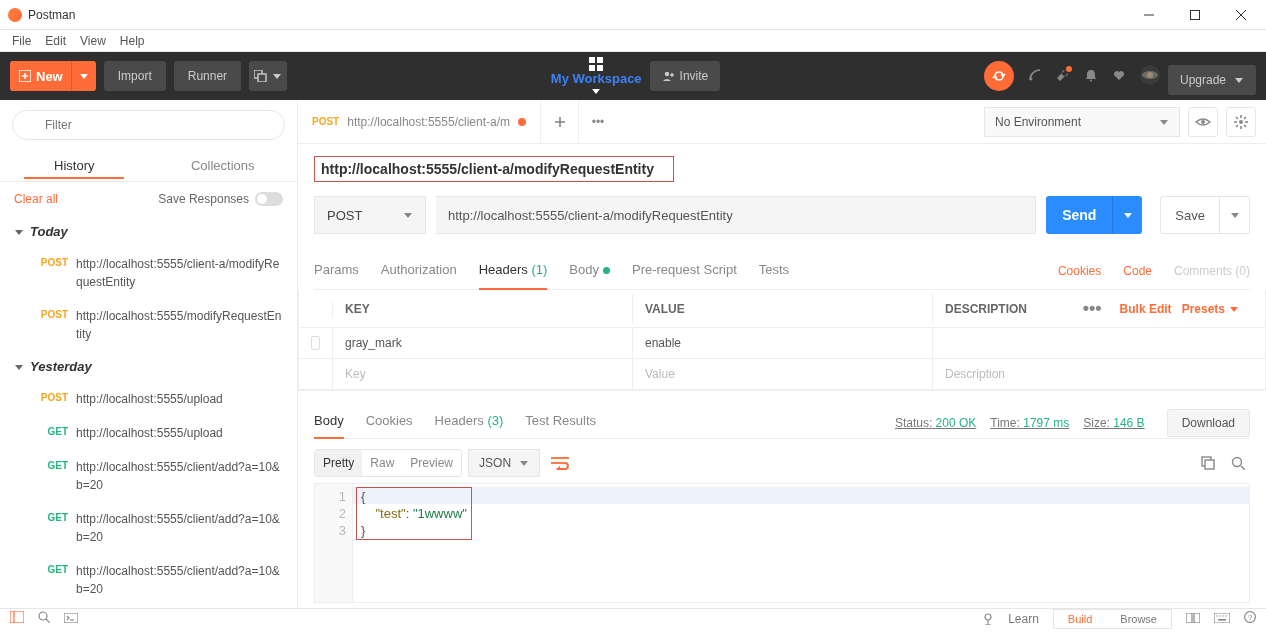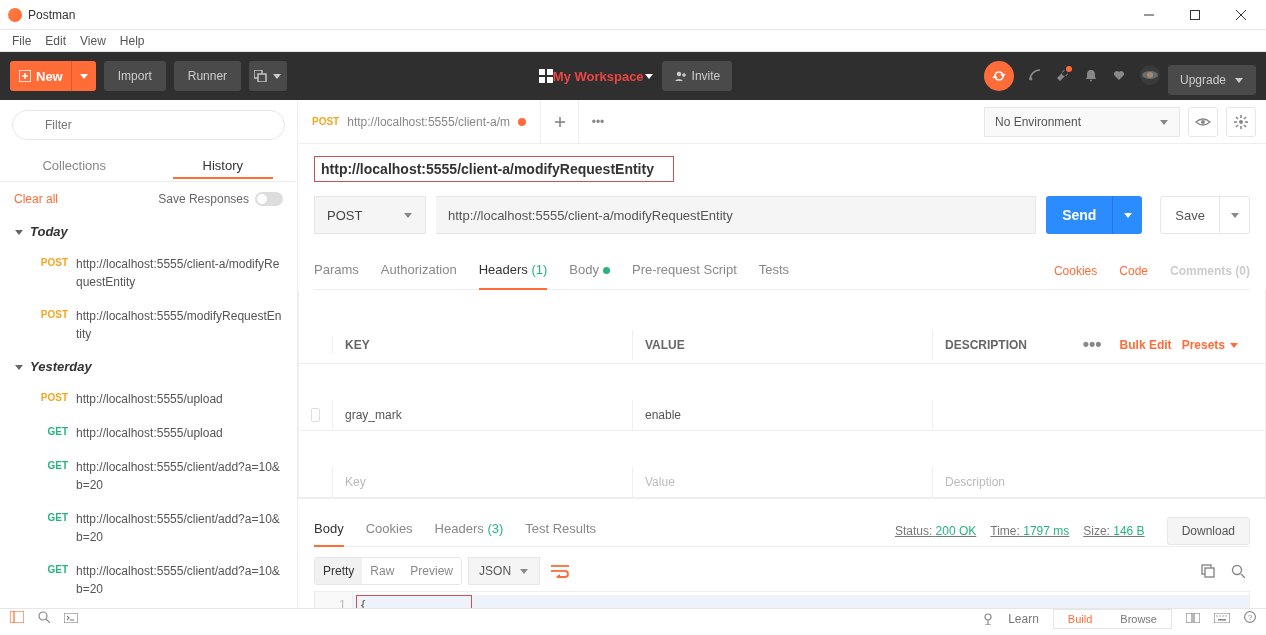--- a/index.html
+++ b/index.html
@@ -19,21 +19,21 @@
 
 .toolbar { height: 48px; background: #2f2f2f; display: flex; align-items: center; padding: 0 10px; gap: 8px; }
 .btn-new { display: flex; align-items: center; background: #ff6c37; color: #fff; border-radius: 3px; height: 30px; }
 .btn-new .plus { width: 14px; height: 14px; margin: 0 4px 0 8px; display: flex; align-items: center; justify-content: center; }
 .btn-new .lbl { padding-right: 8px; font-size: 13px; font-weight: 600; }
 .btn-new .divider { width: 1px; height: 100%; background: rgba(0,0,0,0.15); }
 .btn-new .caret { width: 24px; height: 100%; display: flex; align-items: center; justify-content: center; }
 .toolbar .grey-btn { background: #4a4a4a; color: #ccc; height: 30px; display: flex; align-items: center; justify-content: center; padding: 0 14px; border-radius: 3px; font-size: 12px; cursor: pointer; }
 .toolbar .grey-sq { width: 38px; padding: 0; }
 .toolbar-center { display: flex; align-items: center; gap: 8px; flex: 1; justify-content: center; }
-.toolbar .workspace { display: flex; align-items: center; color: #ef4444; font-weight: 600; font-size: 13px; cursor: pointer; }
+.toolbar .workspace { display: flex; align-items: center; color: #3b82f6; font-weight: 600; font-size: 13px; cursor: pointer; flex-direction: column; }
 .toolbar .invite { background: #4a4a4a; color: #ccc; display: flex; align-items: center; gap: 6px; height: 30px; padding: 0 12px; border-radius: 3px; font-size: 12px; cursor: pointer; }
 .toolbar .icon-btn { width: 30px; height: 30px; display: flex; align-items: center; justify-content: center; border-radius: 50%; cursor: pointer; }
 .toolbar .sync { background: #ff6c37; }
 .toolbar .icons-right { display: flex; align-items: center; gap: 14px; color: #9a9a9a; }
 .toolbar .upgrade { height: 30px; display: flex; align-items: center; gap: 8px; background: #4a4a4a; color: #ccc; border-radius: 3px; padding: 0 12px; font-size: 12px; cursor: pointer; margin-top: 8px; }
 
 
 .body-row { display: flex; height: 508px; }
 .sidebar { width: 298px; border-right: 1px solid #eee; display: flex; flex-direction: column; }
 .filter-row { padding: 10px 12px; }
@@ -82,25 +82,25 @@
 .save-btn .caret { width: 30px; display: flex; align-items: center; justify-content: center; border-left: 1px solid #e6e6e6; height: 100%; color: #888; }
 
 .req-tabs { display: flex; align-items: center; gap: 22px; margin: 10px 16px 0; border-bottom: 1px solid #eee; }
 .req-tab2 { padding: 10px 0 12px; font-size: 13px; color: #888; cursor: pointer; position: relative; }
 .req-tab2.active { color: #333; }
 .req-tab2.active::after { content:""; position:absolute; bottom:-1px; left:0; right:0; height:2px; background:#ff6c37; }
 .req-tab2 .count { color: #26b47f; }
 .req-tab2 .bdot { display:inline-block; width:7px; height:7px; background:#26b47f; border-radius:50%; margin-left:4px; vertical-align:middle; }
 .req-tabs .spacer { flex:1; }
 .req-tabs .link { font-size: 12px; color: #ff6c37; cursor: pointer; }
-.req-tabs .link.muted { color: #ccc; font-weight: bold; }
+.req-tabs .link.muted { color: #ccc; }
 
 
 .hdr-table { border: 1px solid #eee; border-top: none; margin: 0 0 0 0; font-size: 12px; }
-.hdr-row { display: flex; border-bottom: 1px solid #eee; margin-top: 36px; }
+.hdr-row { display: flex; border-bottom: 1px solid #eee; }
 .hdr-row > div { padding: 8px 12px; border-right: 1px solid #eee; }
 .hdr-row .chk { width: 34px; border-right: 1px solid #eee; display:flex; align-items:center; justify-content:center; }
 .hdr-row .chkbox { width: 14px; height:14px; border:1px solid #ddd; border-radius:2px; }
 .hdr-row .key { width: 300px; }
 .hdr-row .val { width: 300px; }
 .hdr-row .desc { flex:1; border-right:none; }
 .hdr-head { font-weight:600; color:#666; display:flex; align-items:center; }
 .hdr-head .tools { display:flex; gap:10px; align-items:center; padding-right:14px; }
 .hdr-head .dots  { color:#888; font-size:18px; padding:0 8px; cursor:pointer; }
 .hdr-head .lnk { color:#ff6c37; font-size:12px; cursor:pointer; display: flex; align-items: center; gap: 4px;}
@@ -267,22 +267,22 @@
     <div class="filter-row">
       <div class="filter-wrap">
         <svg viewBox="0 0 16 16">
             <circle cx="7" cy="7" r="5" fill="none" stroke="#999" stroke-width="1.4"></circle>
             <line x1="11" y1="11" x2="15" y2="15" stroke="#999" stroke-width="1.4"></line>
           </svg>
         <input class="filter-input" placeholder="Filter" style="">
       </div>
     </div>
     <div class="tabs">
+      <div class="tab active">History</div>
       <div class="tab">Collections</div>
-      <div class="tab active">History</div>
     </div>
     <div class="subbar">
       <span class="clear">Clear all</span>
       <span class="savetoggle">
         <span>Save Responses</span>
         <span class="toggle"></span>
       </span>
     </div>
     <div class="history">
       <div class="history-group-hdr">

